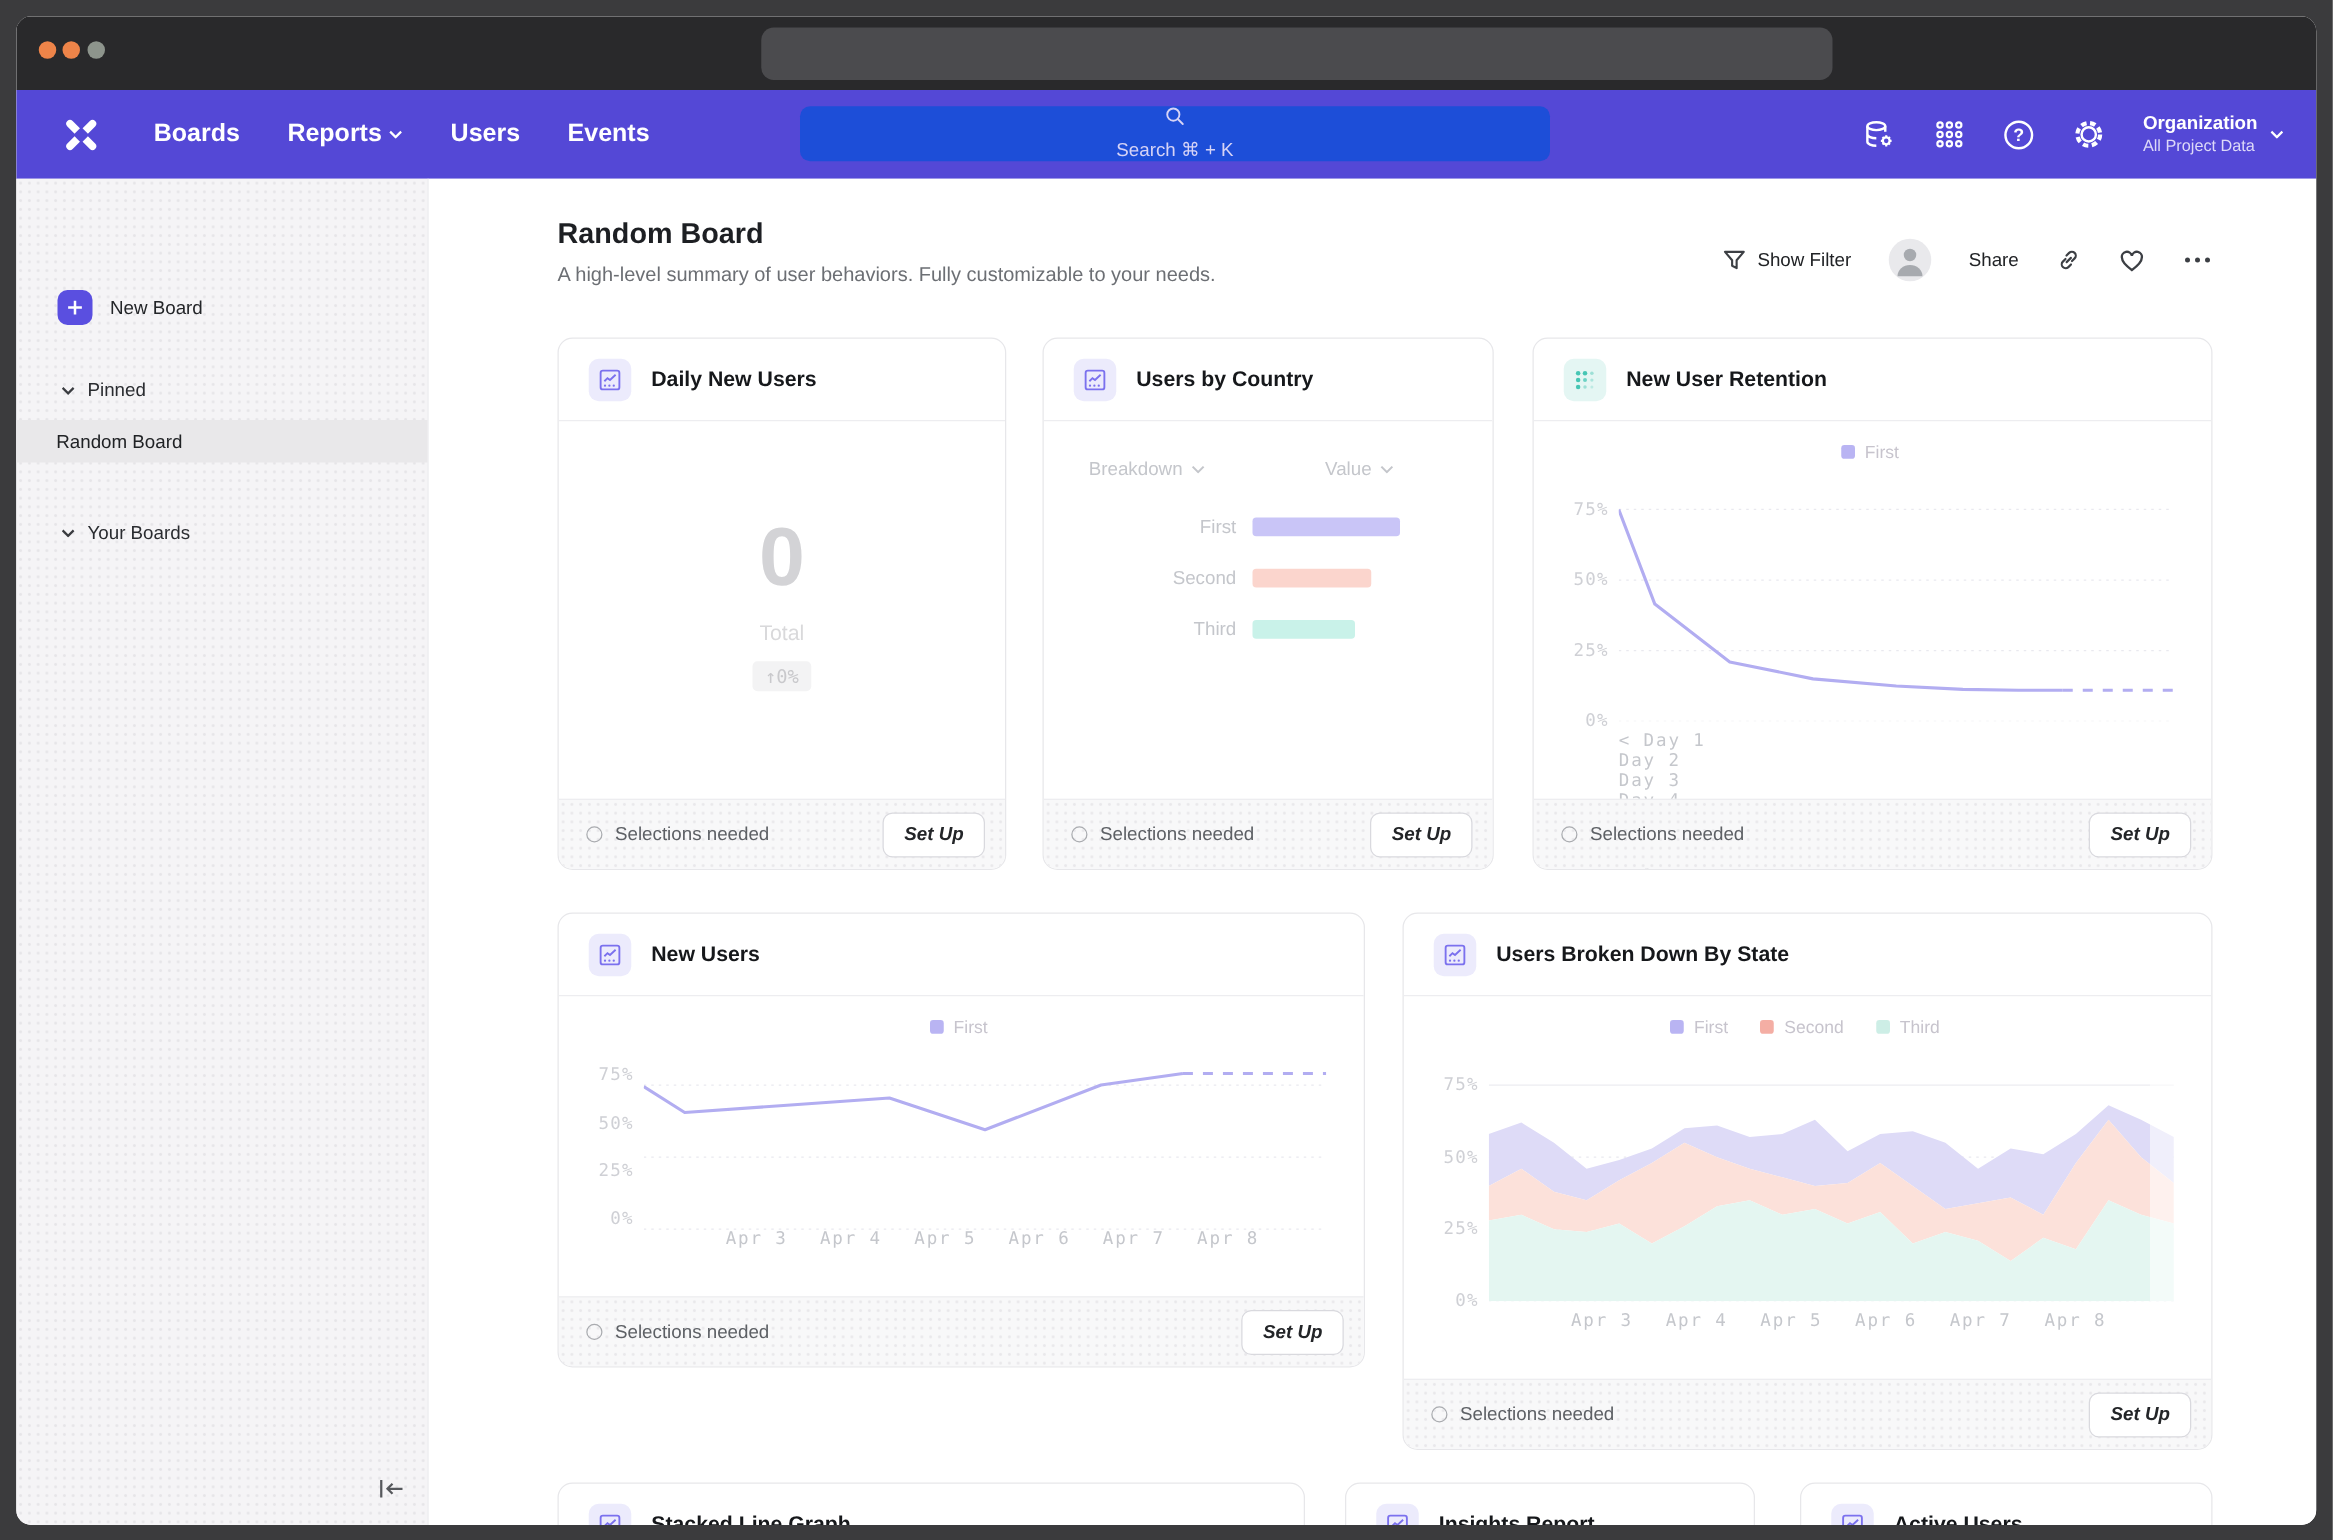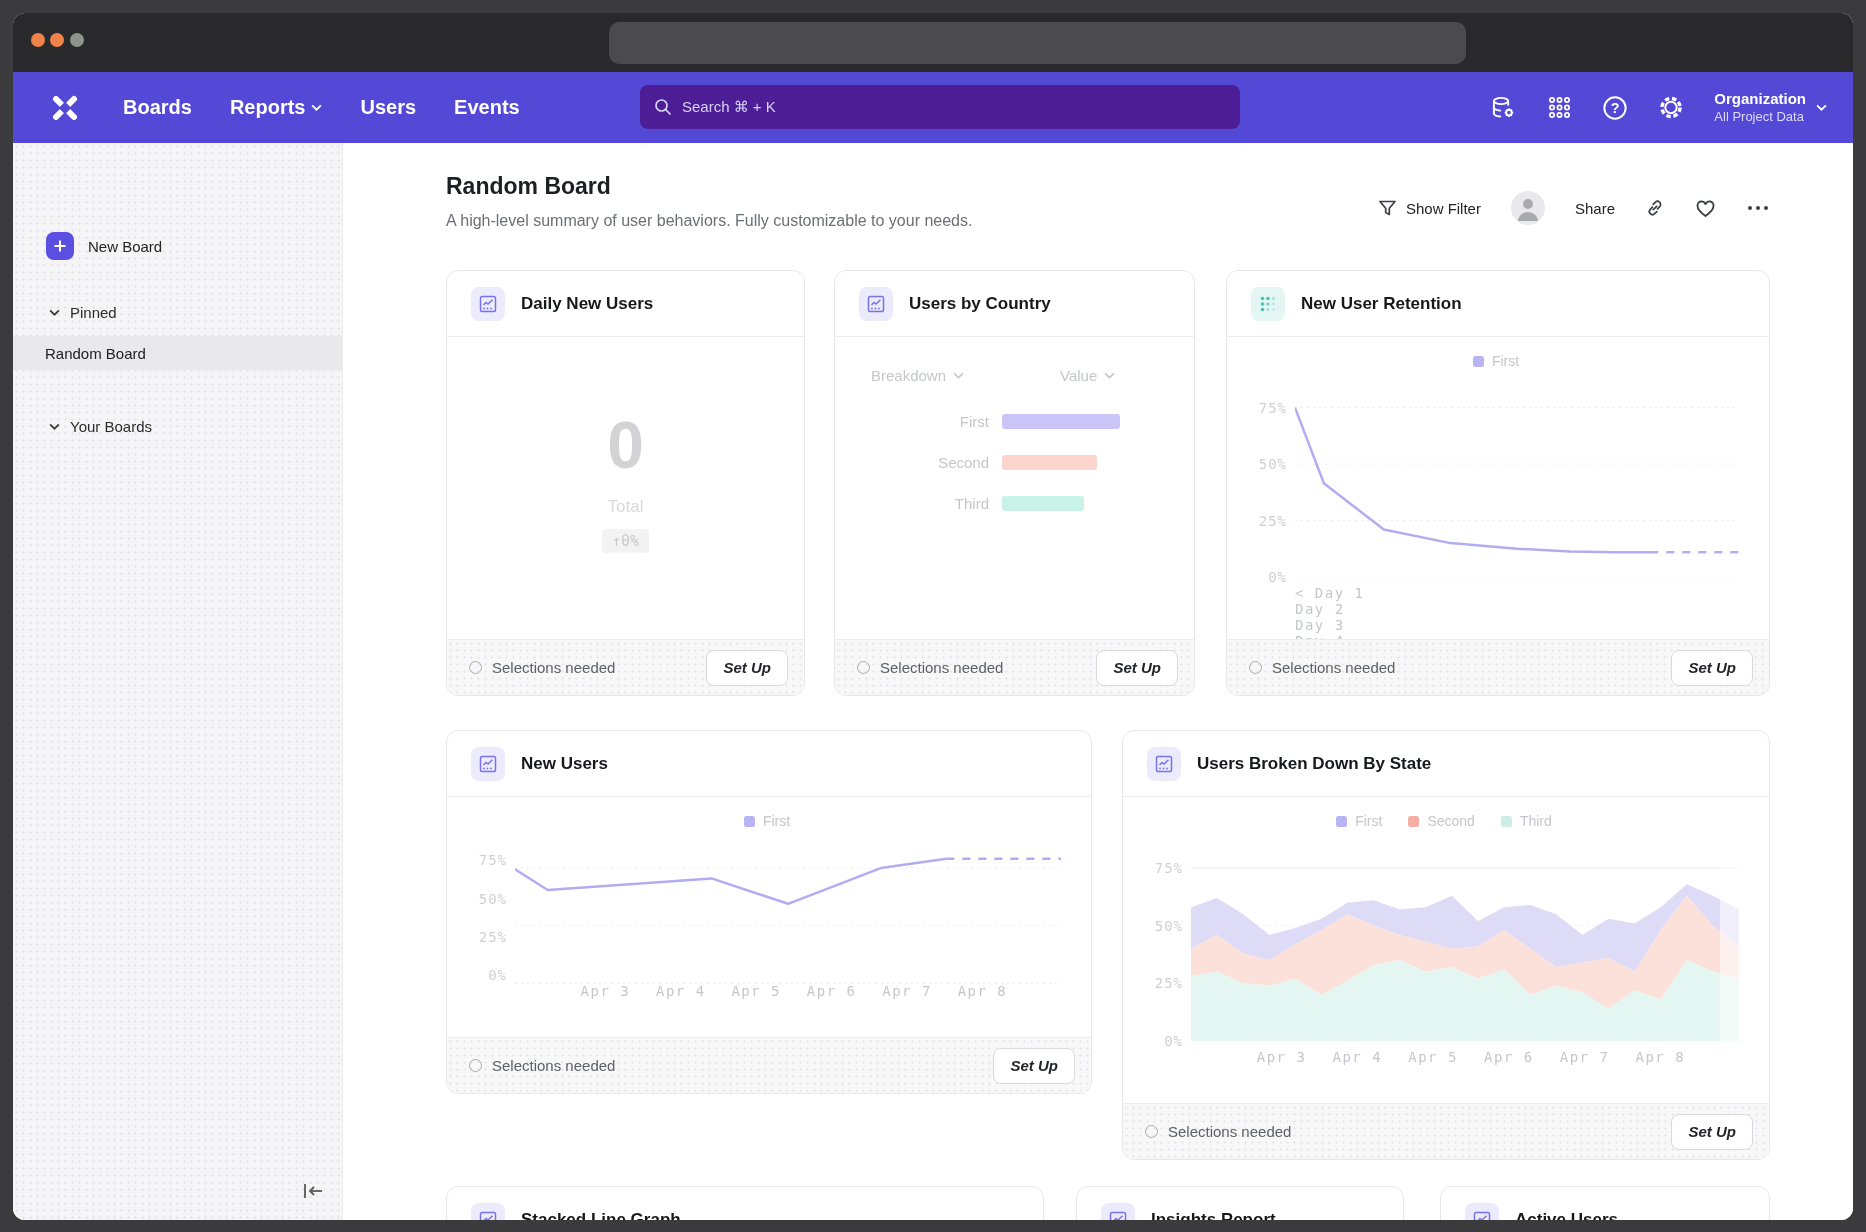--- a/index.html
+++ b/index.html
@@ -13,21 +13,21 @@
   .dot { position:absolute; top:20px; width:14px; height:14px; border-radius:50%; }
   .urlbar { position:absolute; left:596px; top:9px; width:857px; height:42px; border-radius:10px; background:#4b4b4e; }
 
   
   .nav { position:absolute; left:0; top:59px; width:100%; height:71px; background:#5448d6;
     display:flex; align-items:center; color:#fff; }
   .logo { margin-left:36px; width:32px; height:32px; flex:0 0 auto; }
   .nav-menu { display:flex; gap:38px; margin-left:42px; }
   .nav-item { font-size:20px; font-weight:600; color:#fff; cursor:pointer; display:flex; align-items:center; gap:6px; }
   .searchbar { position:absolute; left:627px; top:13px; width:600px; height:44px; border-radius:8px;
-    background:#4c1d95; display:flex; align-items:center; padding:0 14px; gap:10px; }
+    background:#1d4ed8; display:flex; align-items:center; padding:0 14px; gap:10px;flex-direction:column; }
   .search-ph { color:#d6d3f6; font-size:15px; }
   .nav-right { position:absolute; right:26px; top:0; height:71px; display:flex; align-items:center; gap:30px; }
   .nav-ic { width:26px; height:26px; display:flex; align-items:center; justify-content:center; }
   .org { text-align:left; line-height:1.25; display:flex; align-items:center; gap:10px; }
   .org-name { font-size:15px; font-weight:700; }
   .org-proj { font-size:13px; color:#ddd9f8; }
 
   
   .sidebar { position:absolute; left:0; top:130px; width:330px; bottom:0;
     background-color:#f5f4f6;

